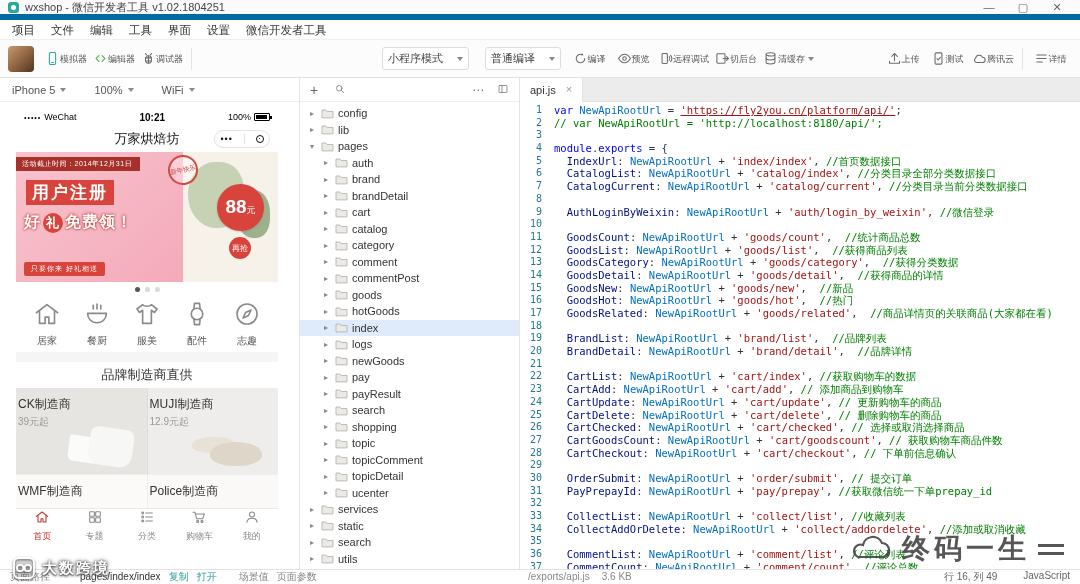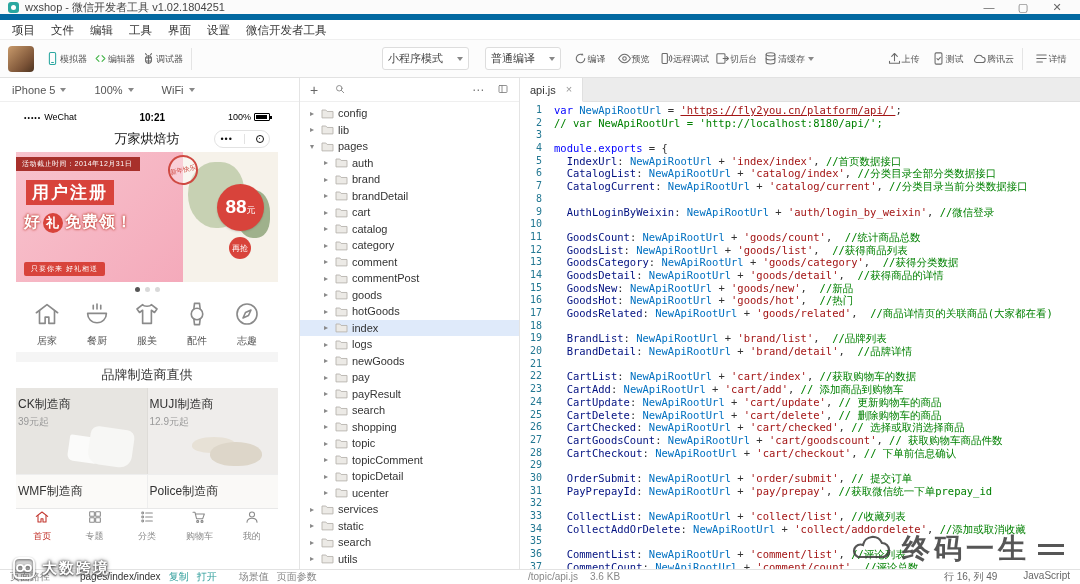--- a/index.html
+++ b/index.html
@@ -884,21 +884,21 @@
   </div>
 
   <div class="statusbar">
     <span>页面路径</span>
     <span class="sb-strong">pages/index/index</span>
     <span class="sb-link">复制</span>
     <span class="sb-link">打开</span>
     <span style="margin-left:14px">场景值</span>
     <span>页面参数</span>
     <span class="sb-file-group">
-      <span>/topic/api.js</span>
+      <span>/exports/api.js</span>
       <span>3.6 KB</span>
     </span>
     <span class="sb-right">
       <span>行 16, 列 49</span>
       <span>JavaScript</span>
     </span>
   </div>
 
   <div class="wm-left">
     <svg viewBox="0 0 24 24">

